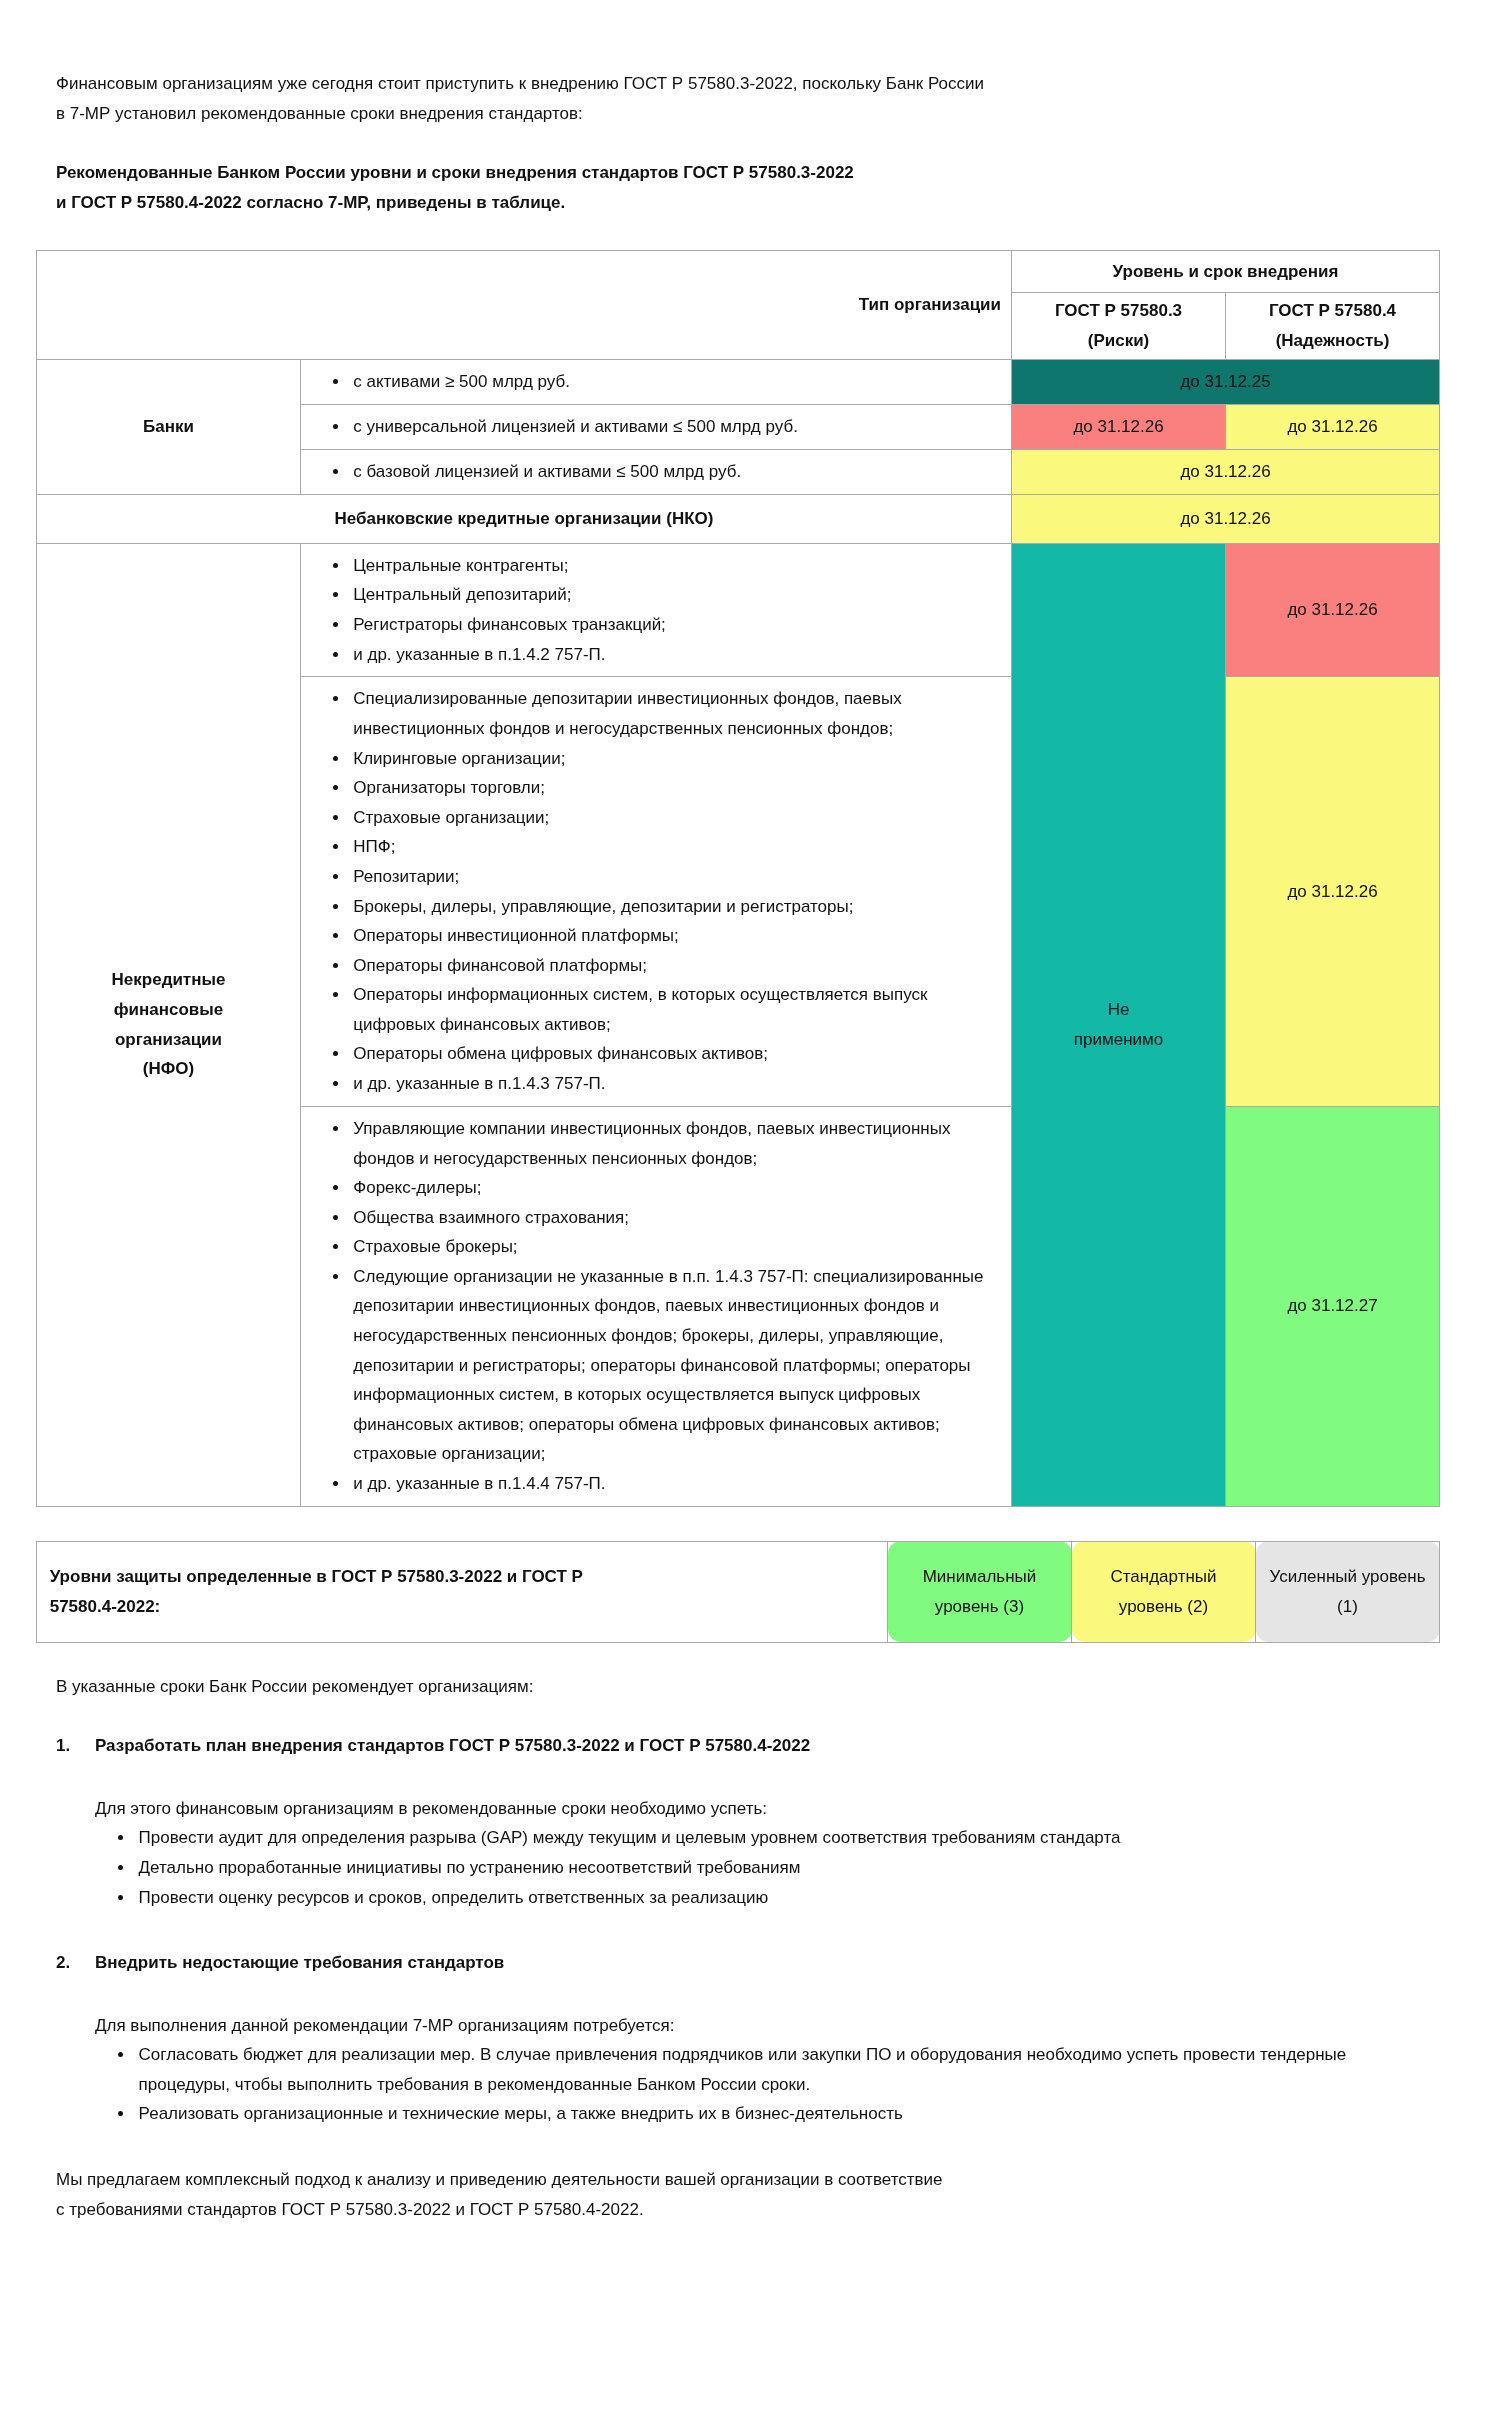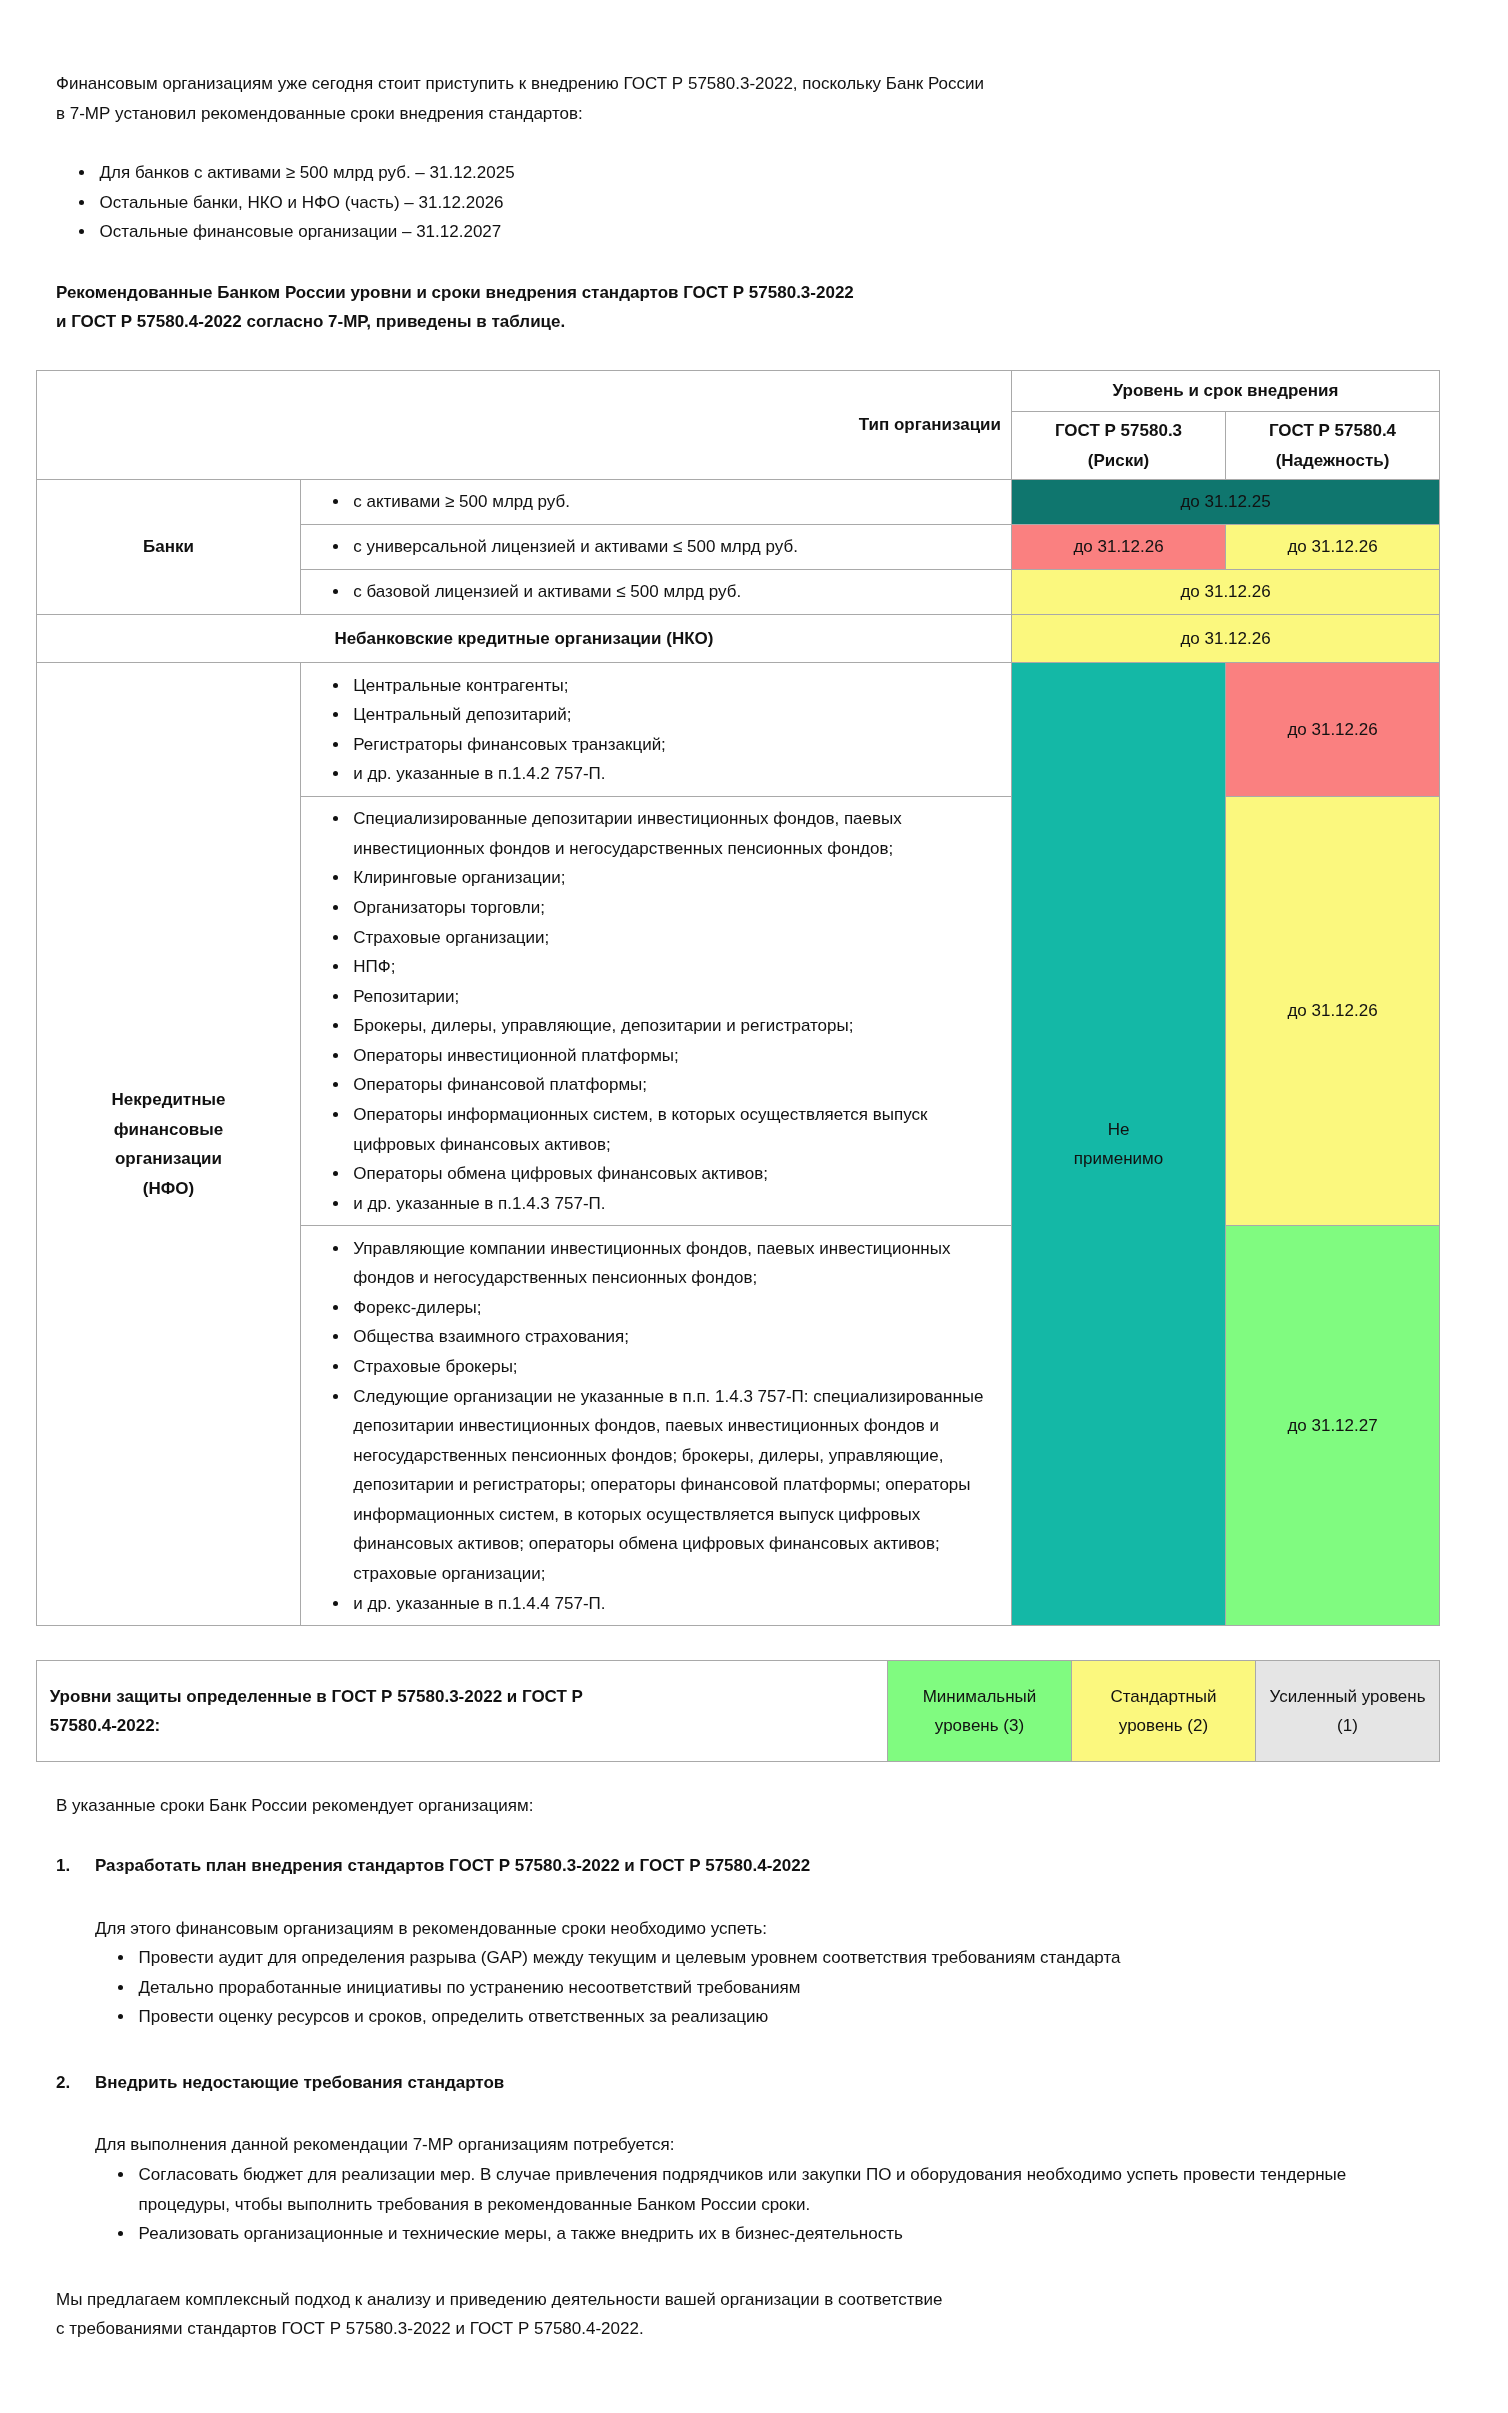--- a/index.html
+++ b/index.html
@@ -37,43 +37,38 @@
   .row-h50 .cell-sub, .row-h50 .cell-date { height:45px; }
   .row-h52 th, .row-h52 td { height:47px; }
 
   .cell-date { text-align:center; vertical-align:middle; padding:5.4px; }
   .cell-note { text-align:center; vertical-align:middle; padding:5.4px; white-space:pre-line; }
 
   
   .legend-table { width:1403px; margin:0 0 29px 0; }
   .legend-table td { border:0.9px solid #a9a9a9; vertical-align:middle; height:101px; }
   .legend-label { font-weight:bold; padding:7.2px 12.7px; white-space:pre-line; width:851px; }
-  .legend-cell  { text-align:center; padding:7.2px 9px; width:184px; }
+  .legend-cell  { text-align:center; padding:7.2px 9px; width:184px;border-radius:13px; }
 
   
   .numbered { display:flex; margin:0 0 33px 20px; font-weight:bold; }
   .numbered .num { width:39px; flex:0 0 39px; }
   .sub-para { margin-left:59px; margin-bottom:0; }
   ul.sub-list { margin:0 0 36px 59px; padding-left:40px; list-style:disc; }
   ul.sub-list li { padding-left:3.6px; }
   .closing { margin-top:5.4px; margin-left:20px; }
 </style>
 </head>
 <body>
 
 <div class="page">
 
   <p class="para">Финансовым организациям уже сегодня стоит приступить к внедрению ГОСТ Р 57580.3-2022, поскольку Банк России
 в 7-МР установил рекомендованные сроки внедрения стандартов:</p>
 
-  <ul class="top-list">
-      <li>Для банков с активами ≥ 500 млрд руб. – 31.12.2025</li>
-      <li>Остальные банки, НКО и НФО (часть) – 31.12.2026</li>
-      <li>Остальные финансовые организации – 31.12.2027</li>
-    </ul>
 
   <p class="para bold">Рекомендованные Банком России уровни и сроки внедрения стандартов ГОСТ Р 57580.3-2022
 и ГОСТ Р 57580.4-2022 согласно 7-МР, приведены в таблице.</p>
 
   <table class="main-table">
     <colgroup>
       <col class="c-group">
         <col class="c-sub">
         <col class="c-g3">
         <col class="c-g4">

